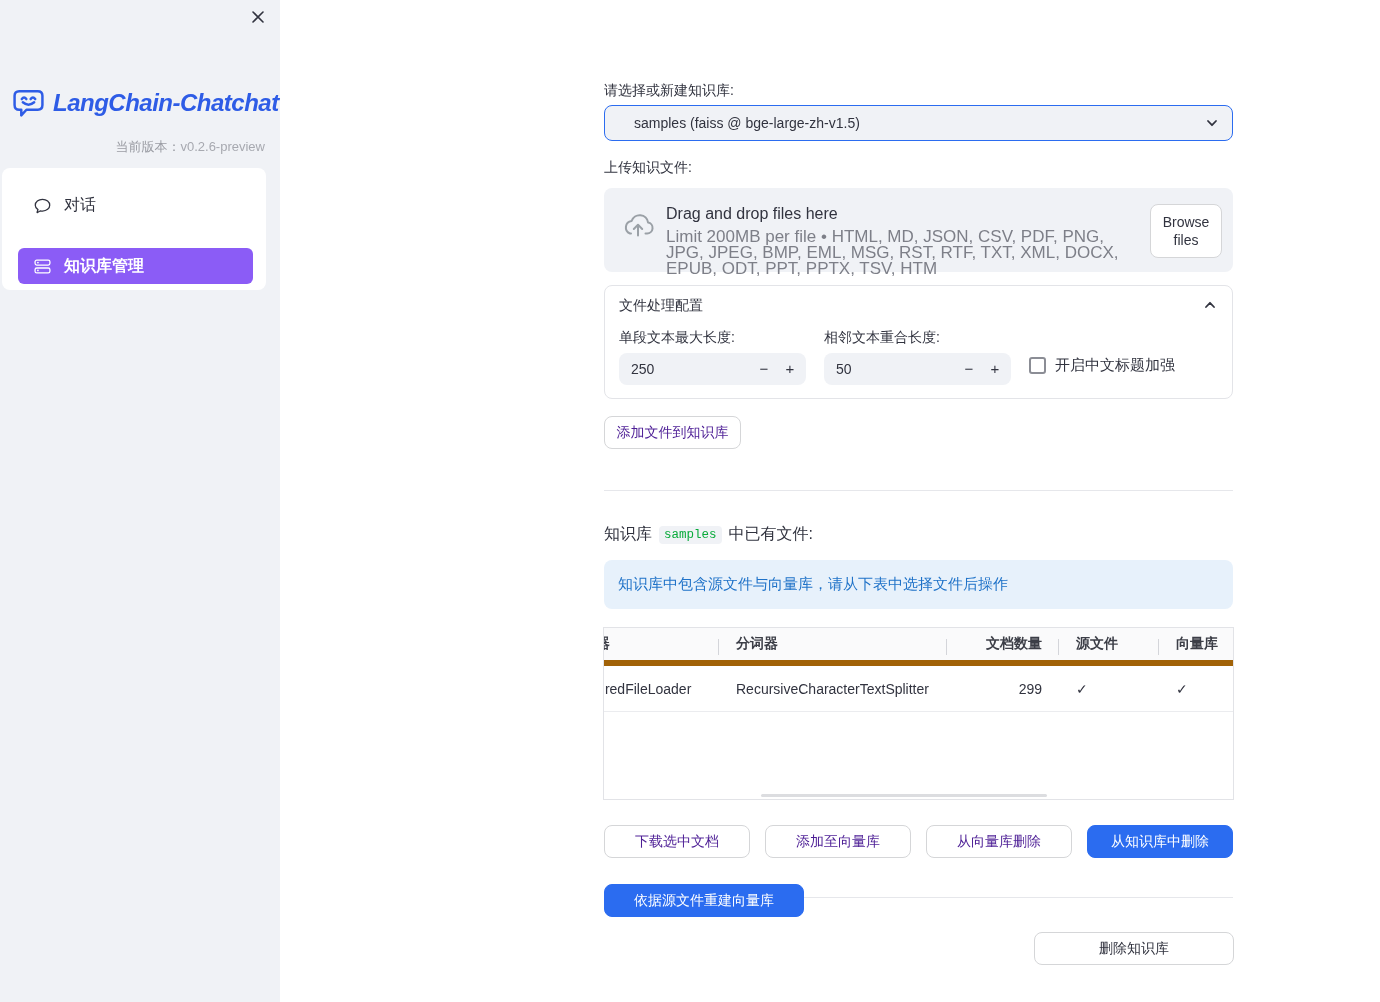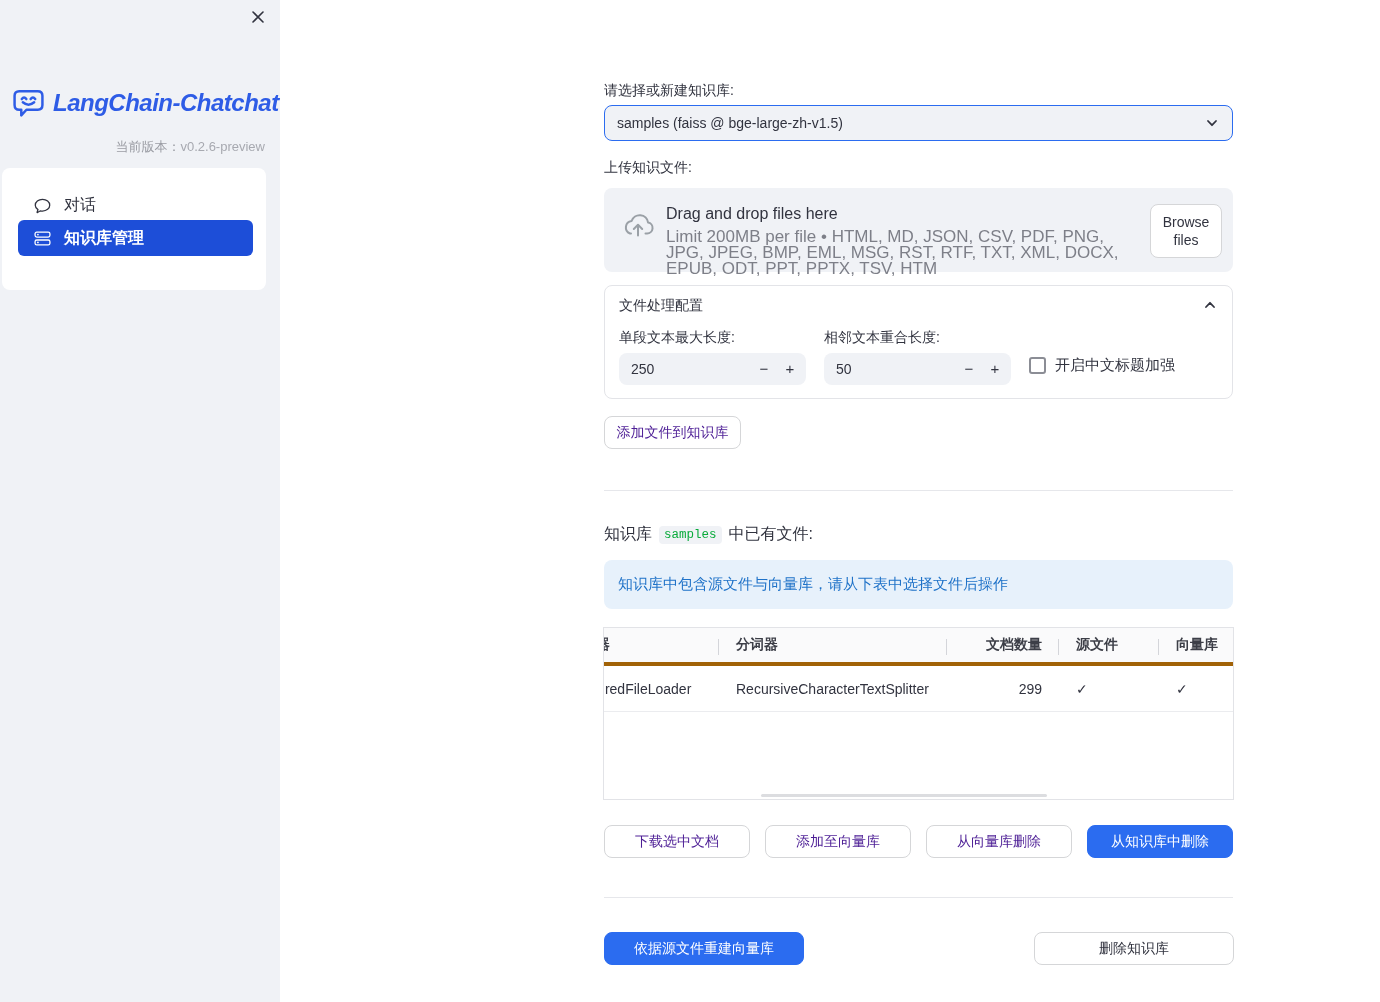--- a/index.html
+++ b/index.html
@@ -11,25 +11,25 @@
   
   .sidebar { position:absolute; left:0; top:0; width:280px; height:1002px; background:#f0f2f6; }
   .close-btn { position:absolute; left:248px; top:7px; width:20px; height:20px; cursor:pointer; display:flex; align-items:center; justify-content:center; }
   .logo-row { position:absolute; left:12px; top:86px; display:flex; align-items:center; gap:8px; }
   .logo-text { font-size:24px; font-weight:bold; font-style:italic; color:#2e5ce6; letter-spacing:-0.5px; }
   .version-row { position:absolute; right:15px; top:138px; font-size:13px; color:#a7a9b0; }
   .version-row .vlabel { color:#9a9ca3; }
   .menu-card { position:absolute; left:2px; top:168px; width:264px; height:122px; background:#ffffff; border-radius:8px; }
   .menu-item { position:absolute; left:16px; width:235px; height:36px; display:flex; align-items:center; gap:13px; padding-left:16px; font-size:16px; cursor:pointer; border-radius:6px; }
   .menu-item.plain { top:19px; color:#31333f;gap:13px; }
-  .menu-item.selected { top:52px; background:#1d4ed8; color:#ffffff; font-weight:bold; }
+  .menu-item.selected { top:80px; background:#8b5cf6; color:#ffffff; font-weight:bold; }
   
   .field-label { position:absolute; font-size:14px; color:#31333f; }
   .selectbox { position:absolute; left:604px; top:105px; width:629px; height:36px; background:#f0f2f6; border:1px solid #2b6cf0; border-radius:8px; display:flex; align-items:center; padding:0 12px; font-size:14px; cursor:pointer; }
-  .selectbox .val { flex:1; }
+  .selectbox .val { flex:1;margin-left:17px; }
   .dropzone { position:absolute; left:604px; top:176px; width:629px; height:84px; background:#f0f2f6; border-radius:8px;margin-top:12px; }
   .dz-icon { position:absolute; left:17px; top:22px; }
   .dz-title { position:absolute; left:62px; top:17px; font-size:16px; color:#31333f; }
   .dz-hint { position:absolute; left:62px; top:41px; width:478px; font-size:17px; line-height:16px; color:#7d7f88; }
   .browse-btn { position:absolute; left:546px; top:16px; width:72px; height:54px; background:#ffffff; border:1px solid #d5d6d8; border-radius:8px; font-size:14px; color:#31333f; line-height:18px; display:flex; align-items:center; justify-content:center; text-align:center; padding:4px; cursor:pointer; }
   .expander { position:absolute; left:604px; top:285px; width:629px; height:114px; border:1px solid #e3e4e8; border-radius:8px; background:#fff; }
   .exp-title { position:absolute; left:14px; top:11px; font-size:14px; color:#31333f; cursor:pointer; }
   .exp-chevron { position:absolute; right:14px; top:11px; cursor:pointer; }
   .cfg-label { position:absolute; top:43px; font-size:14px; color:#31333f; }
   .numinput { position:absolute; top:67px; width:187px; height:32px; background:#f0f2f6; border-radius:8px; font-size:14px; }
@@ -43,38 +43,38 @@
   .btn { border-radius:8px; font-size:14px; display:flex; align-items:center; justify-content:center; cursor:pointer; background:#fff; border:1px solid #d5d6d8; color:#31333f; }
   .btn.disabled { color:#4c1d95; cursor:default; }
   .btn.primary { background:#2b6cf0; border:1px solid #2b6cf0; color:#ffffff; }
   .add-btn { position:absolute; left:604px; top:416px; width:137px; height:33px; }
   .divider { position:absolute; left:604px; width:629px; height:1px; background:#e6e7eb; }
   .kb-heading { position:absolute; left:604px; top:524px; font-size:16px; color:#31333f; display:flex; align-items:center; gap:7px; }
   .kb-heading code { font-family:"Liberation Mono", monospace; font-size:12.5px; color:#09ab3b; background:#f0f2f6; padding:2px 5px; border-radius:4px; }
   .infobox { position:absolute; left:604px; top:560px; width:629px; height:49px; background:#e7f1fb; border-radius:8px; display:flex; align-items:center; padding:0 14px; font-size:15px; color:#1f72c8; }
   
   .kb-table { position:absolute; left:603px; top:627px; width:631px; height:173px; border:1px solid #e2e3e7; background:#fff; }
-  .t-header { position:absolute; left:0; top:0; width:629px; height:38px; background:#fafafb; border-bottom:4px solid #a16207; display:flex; font-size:14px; font-weight:bold; color:#3c3e47; }
+  .t-header { position:absolute; left:0; top:0; width:629px; height:38px; background:#fafafb; border-bottom:6px solid #a16207; display:flex; font-size:14px; font-weight:bold; color:#3c3e47; }
   .t-row { position:absolute; left:0; top:39px; width:629px; height:45px; border-bottom:1px solid #ebecef; display:flex; font-size:14px; color:#31333f; }
   .tc { position:relative; height:100%; display:flex; align-items:center; overflow:hidden; white-space:nowrap; }
   .tc.c0 { width:114px; padding-left:0; }
   .tc.c1 { width:228px; padding-left:18px; }
   .tc.c2 { width:112px; justify-content:flex-end; padding-right:16px; }
   .tc.c3 { width:100px; padding-left:18px; }
   .tc.c4 { width:75px; padding-left:18px; }
   .t-header .tc.c1::before, .t-header .tc.c2::before, .t-header .tc.c3::before, .t-header .tc.c4::before {
     content:""; position:absolute; left:0; top:11px; width:1px; height:16px; background:#d4d5da;
   }
   .clip-h { display:inline-block; margin-left:-64px; }
   .clip-c { display:inline-block; margin-left:-59px; font-size:14px; }
   .hscroll-thumb { position:absolute; left:157px; bottom:2px; width:286px; height:3px; background:#dcdde0; border-radius:2px; }
   
   .action-btn { position:absolute; top:825px; width:146px; height:33px; }
   .a0 { left:604px; } .a1 { left:765px; } .a2 { left:926px; } .a3 { left:1087px; }
-  .rebuild-btn { position:absolute; left:604px; top:932px; width:200px; height:33px; }
+  .rebuild-btn { position:absolute; left:604px; top:884px; width:200px; height:33px; }
   .delete-kb-btn { position:absolute; left:1034px; top:932px; width:200px; height:33px; }
   svg { display:block; }
 </style>
 </head>
 <body>
 
 <div class="app">
 
   <div class="sidebar">
 

